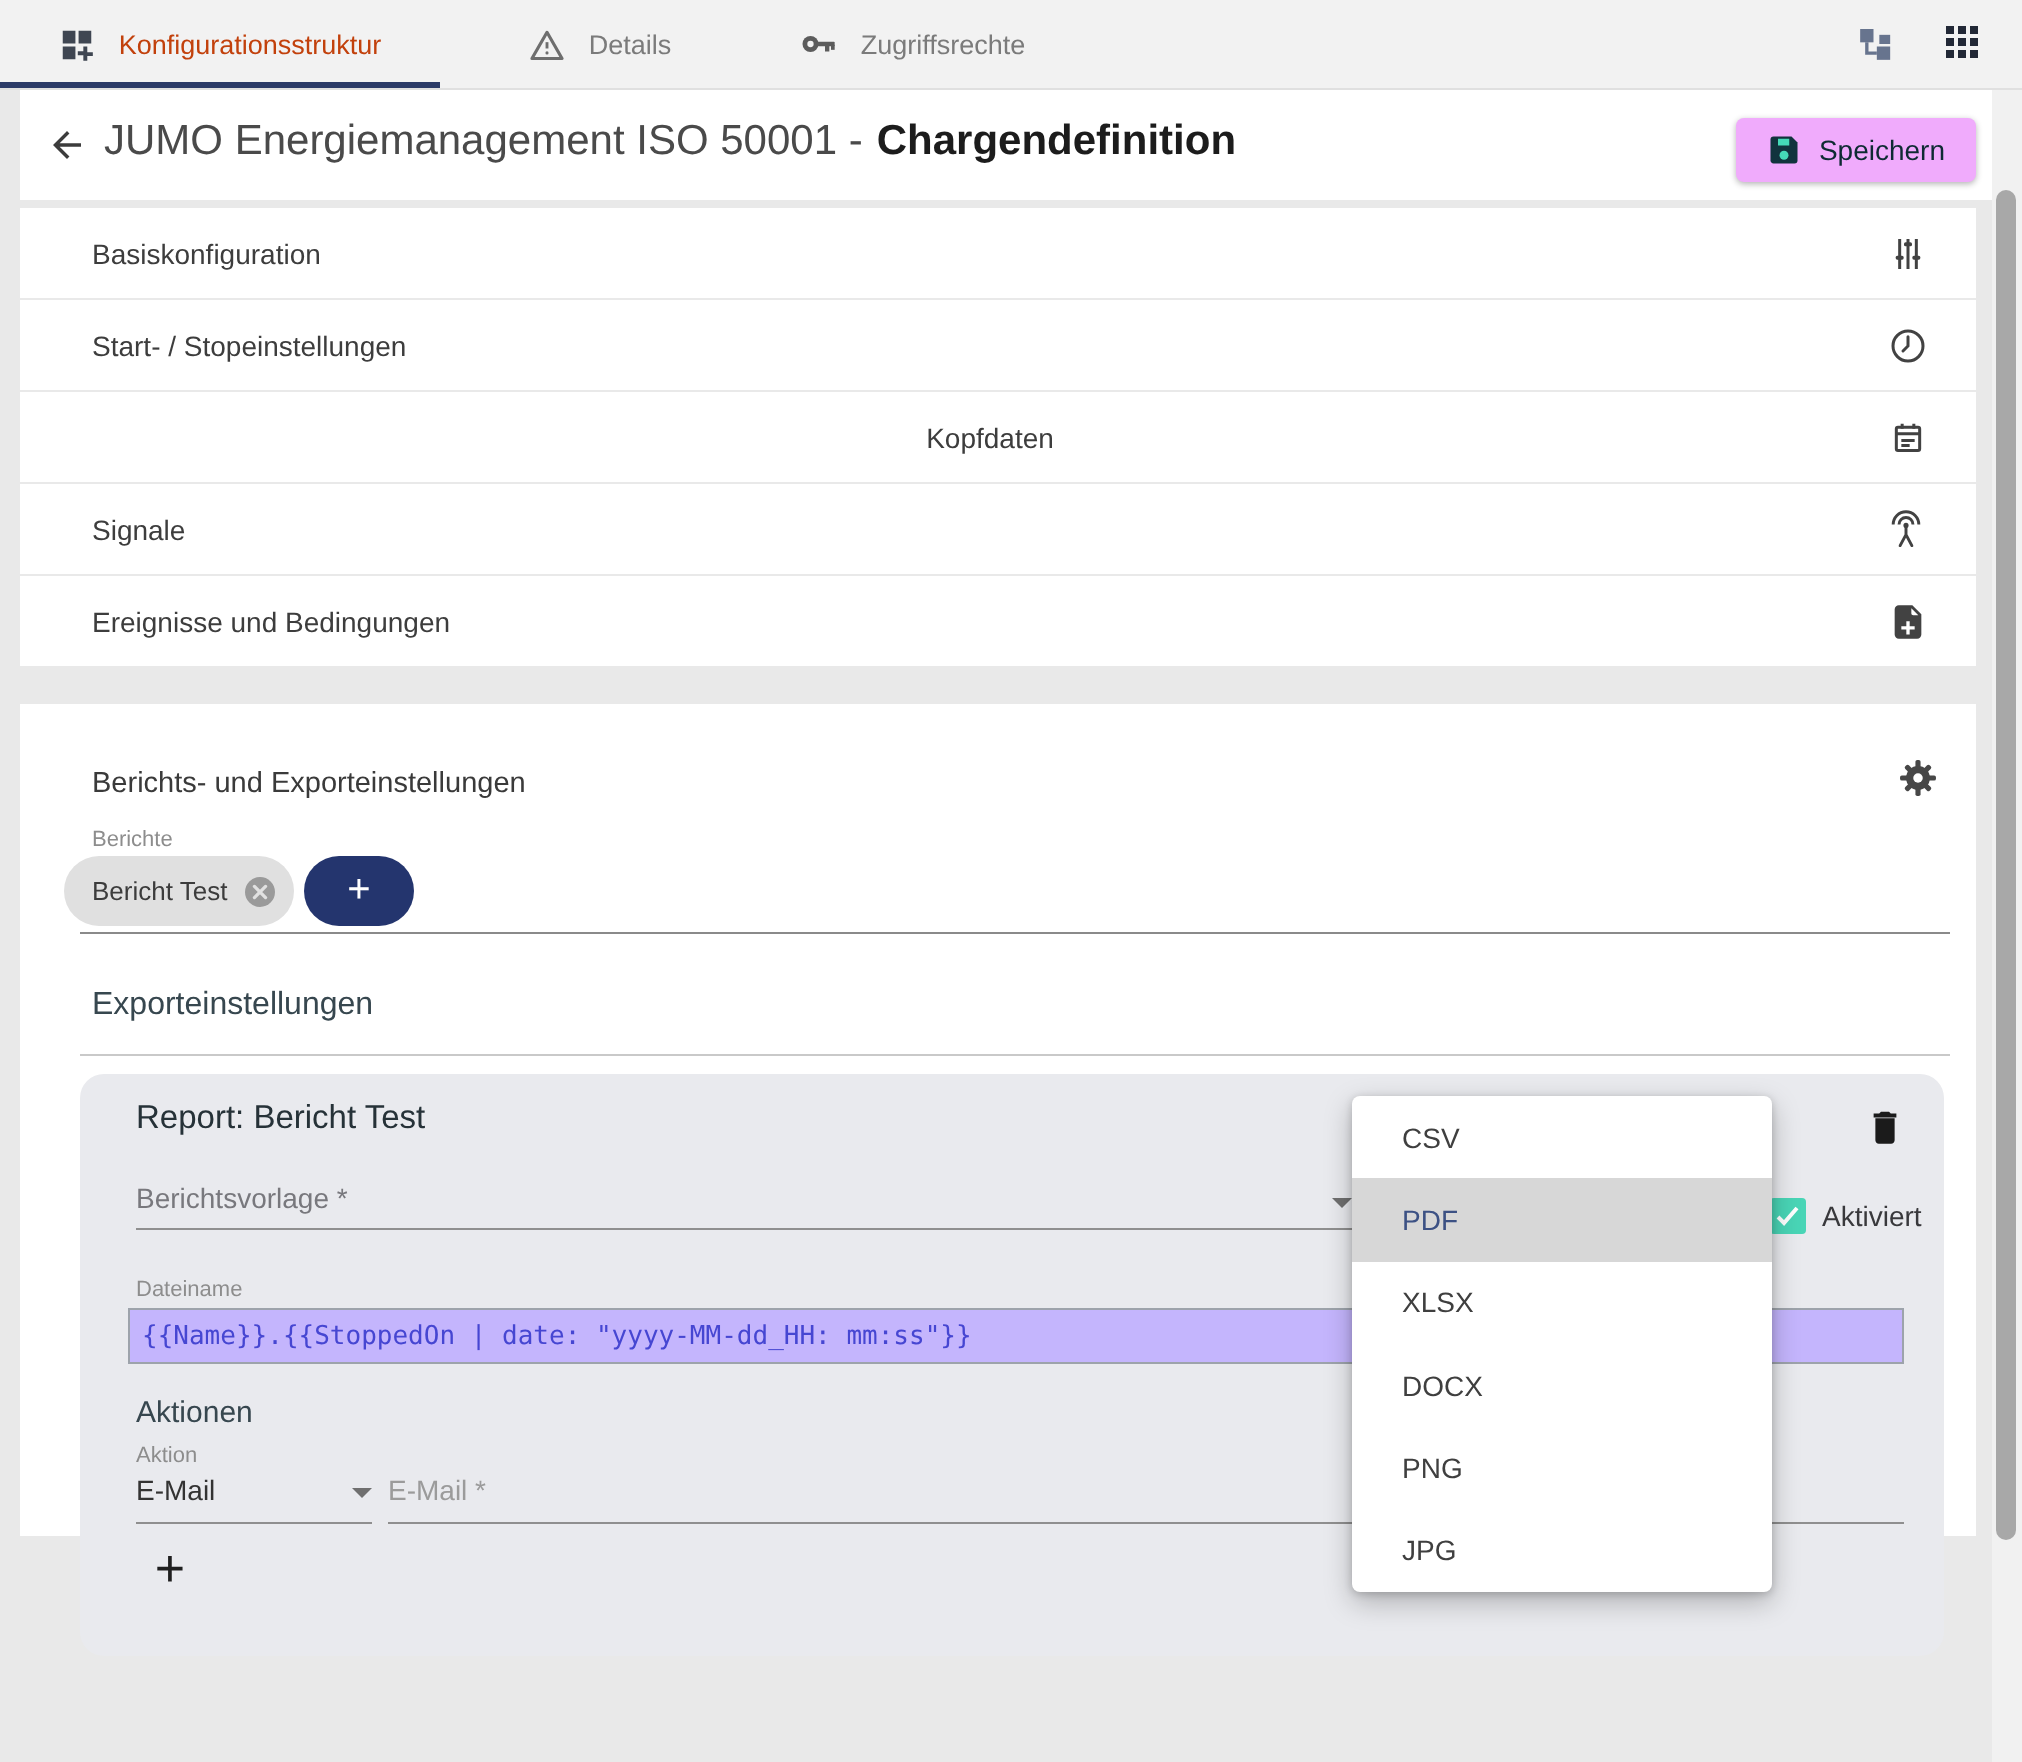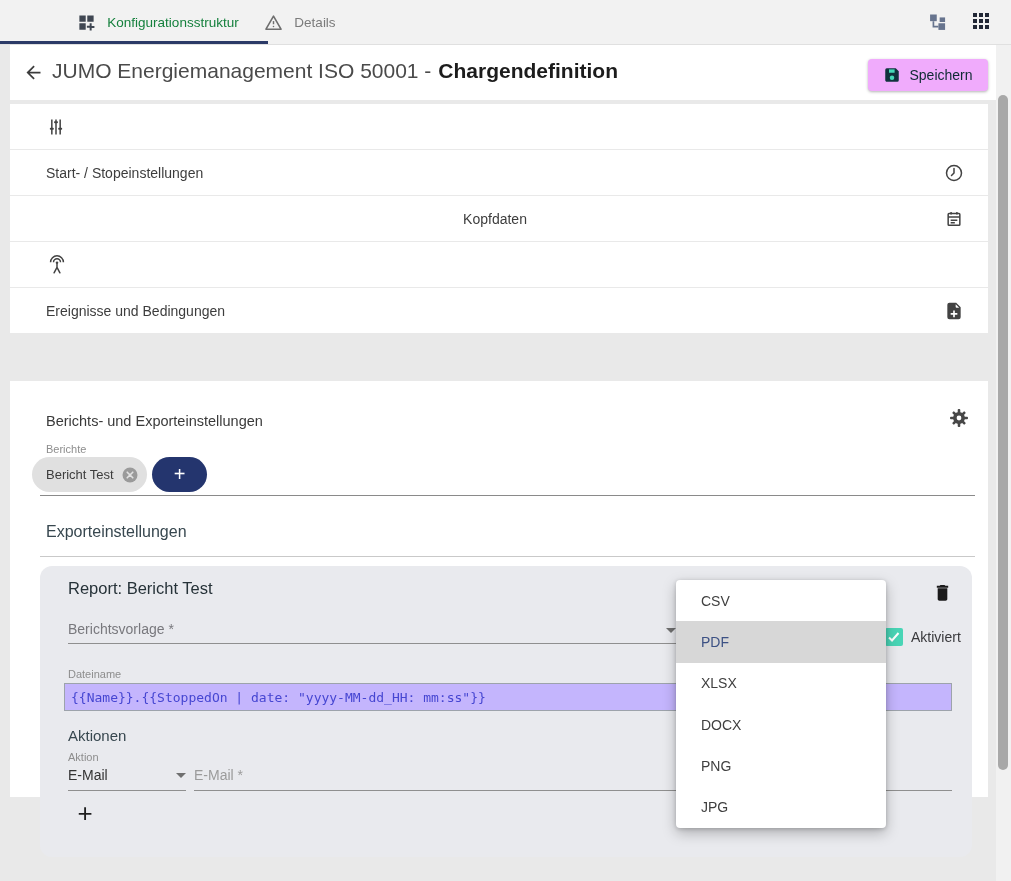--- a/index.html
+++ b/index.html
@@ -8,21 +8,21 @@
     background:#e9e9e9;font-family:"Liberation Sans",sans-serif;
     -webkit-font-smoothing:antialiased;
   }
   .abs{position:absolute;}
   svg{display:block;}
 
   
   .tabbar{left:0;top:0;width:1011px;height:45px;background:#f2f2f2;border-bottom:1px solid #e0e0e0;box-sizing:border-box;}
   .tab{position:absolute;top:0;height:44px;display:flex;align-items:center;justify-content:center;gap:11px;
        font-size:13.5px;color:#7b7b7b;cursor:pointer;}
-  .tab.active{color:#15803d;padding-left:48px;}
+  .tab.active{color:#c2410c;}
   .tab.active .underline{position:absolute;left:0;bottom:0;width:100%;height:3px;background:#2b3a67;}
   .tab1{left:0;width:220px;}
   .tab2{left:220px;width:160px;}
   .tab3{left:380px;width:152px;}
   .topbar-icon{position:absolute;top:12px;cursor:pointer;}
 
   
   .header{left:10px;top:45px;width:990px;height:55px;background:#ffffff;}
   .back-btn{position:absolute;left:13px;top:17px;width:24px;height:24px;cursor:pointer;}
   .page-title{position:absolute;left:42px;top:14px;font-size:21px;white-space:nowrap;}
@@ -32,21 +32,21 @@
             display:flex;align-items:center;justify-content:center;gap:8px;cursor:pointer;
             box-shadow:0 1px 3px rgba(0,0,0,.3);}
   .save-label{font-size:14px;color:#0e2a33;}
 
   
   .acc-row{left:10px;width:978px;height:45px;background:#ffffff;display:flex;align-items:center;
            padding:0 24px 0 36px;box-sizing:border-box;cursor:pointer;}
   .acc-label{font-size:14px;color:#3d3d3d;flex:1;}
 
   
-  .panel{left:10px;top:352px;width:978px;height:416px;background:#ffffff;margin-top:29px;}
+  .panel{left:10px;top:352px;width:978px;height:416px;background:#ffffff;}
   .panel-heading{position:absolute;left:36px;top:32px;font-size:14.5px;color:#3a3a3a;}
   .gear-wrap{position:absolute;left:938px;top:26px;cursor:pointer;}
   .berichte-label{position:absolute;left:36px;top:62px;font-size:11px;color:#8d8d8d;}
   .chip{position:absolute;left:22px;top:76px;height:35px;background:#e0e0e0;border-radius:18px;
         display:flex;align-items:center;gap:7px;padding:0 8px 0 14px;cursor:pointer;}
   .chip-label{font-size:13px;color:#3c3c3c;}
   .add-chip{position:absolute;left:142px;top:76px;width:55px;height:35px;background:#24356e;border-radius:18px;
             display:flex;align-items:center;justify-content:center;color:#ffffff;font-size:20px;cursor:pointer;}
   .chips-underline{position:absolute;left:30px;top:114px;width:935px;height:1px;background:#8a8a8a;}
   .export-heading{position:absolute;left:36px;top:142px;font-size:16px;color:#37474f;}
@@ -79,21 +79,21 @@
   .email-underline{position:absolute;left:154px;top:224px;width:758px;height:1px;background:#8f8f8f;}
   .add-action{position:absolute;left:30px;top:230px;width:30px;height:34px;font-size:26px;color:#1f1f1f;
               display:flex;align-items:center;justify-content:center;cursor:pointer;}
 
   .add-report{position:absolute;left:38px;top:485px;height:22px;display:flex;align-items:center;gap:10px;cursor:pointer;}
   .add-report-label{font-size:14px;color:#2c3e68;}
 
   
   .dropdown{left:676px;top:548px;width:210px;height:248px;background:#ffffff;border-radius:4px;
             box-shadow:0 5px 14px rgba(0,0,0,.25),0 1px 4px rgba(0,0,0,.18);
-            display:flex;flex-direction:column;z-index:10;margin-top:32px;}
+            display:flex;flex-direction:column;z-index:10;}
   .dd-item{flex:1;display:flex;align-items:center;padding-left:25px;font-size:14px;color:#3f3f3f;cursor:pointer;}
   .dd-item.selected{background:#d7d7d7;color:#3c5184;}
 
   
   .scroll-track{left:996px;top:45px;width:15px;height:836px;background:#f1f1f1;cursor:pointer;}
   .scroll-thumb{left:998px;top:95px;width:10px;height:675px;background:#a8a8a8;border-radius:5px;cursor:grab;}
 </style>
 </head>
 <body>
 
@@ -109,20 +109,32 @@
   </div>
   <div class="tab tab2">
     <span>
       <svg width="19" height="19" viewBox="0 0 24 24">
           <path d="M12 4 21.5 20.5h-19z" fill="none" stroke="#6e6e6e" stroke-width="2" stroke-linejoin="round"></path>
           <path d="M12 10.2v4" stroke="#6e6e6e" stroke-width="1.8"></path>
           <circle cx="12" cy="17" r="1" fill="#6e6e6e"></circle>
         </svg>
     </span>
     <span>Details</span>
+  </div>
+  <div class="tab tab3">
+    <span>
+      <svg width="20" height="20" viewBox="0 0 24 24" fill="#5c5c5c">
+          <circle cx="7.5" cy="12" r="4.8"></circle>
+          <circle cx="7.5" cy="12" r="1.9" fill="#f2f2f2"></circle>
+          <rect x="11" y="10.6" width="11" height="2.8" rx="0.5"></rect>
+          <rect x="16.2" y="12.5" width="2.6" height="4"></rect>
+          <rect x="19.8" y="12.5" width="2.2" height="3"></rect>
+        </svg>
+    </span>
+    <span>Zugriffsrechte</span>
   </div>
   <div class="topbar-icon" style="left:928px;">
     <svg width="20" height="20" viewBox="0 0 24 24">
         <g fill="#67748e">
           <rect x="2.5" y="3" width="8" height="8"></rect>
           <rect x="14" y="6.5" width="6.5" height="5.5"></rect>
           <rect x="12.5" y="13.5" width="8" height="8"></rect>
         </g>
         <path d="M6.5 11v6.5h6" stroke="#67748e" stroke-width="2" fill="none"></path>
       </svg>
@@ -149,20 +161,21 @@
           <path fill="#11333d" d="M17 3H5a2 2 0 0 0-2 2v14c0 1.1.9 2 2 2h14a2 2 0 0 0 2-2V7z"></path>
           <rect x="8" y="4.5" width="7.5" height="4.5" fill="#45d9b8"></rect>
           <circle cx="12" cy="15.5" r="3" fill="#45d9b8"></circle>
         </svg>
     </span>
     <span class="save-label">Speichern</span>
   </div>
 </div>
 
 <div class="abs acc-row" style="top:104px;">
+  <span class="acc-label">Basiskonfiguration</span>
   <span>
     <svg width="20" height="20" viewBox="0 0 24 24" fill="#424242">
         <rect x="6.1" y="3" width="1.8" height="18"></rect>
         <rect x="11.1" y="3" width="1.8" height="18"></rect>
         <rect x="16.1" y="3" width="1.8" height="18"></rect>
         <rect x="4.6" y="13" width="4.8" height="2.4" rx="1"></rect>
         <rect x="9.6" y="5" width="4.8" height="2.4" rx="1"></rect>
         <rect x="14.6" y="13" width="4.8" height="2.4" rx="1"></rect>
       </svg>
   </span>
@@ -179,20 +192,21 @@
 <div class="abs acc-row" style="top:196px;text-align:center;">
   <span class="acc-label">Kopfdaten</span>
   <span>
     <svg width="20" height="20" viewBox="0 0 24 24" fill="none" stroke="#424242" stroke-width="1.8">
         <rect x="5" y="5.5" width="14" height="14" rx="1"></rect>
         <path d="M5 9.5h14M8 13.5h8M8 16.5h5M8.5 3.5v3M15.5 3.5v3"></path>
       </svg>
   </span>
 </div>
 <div class="abs acc-row" style="top:242px;">
+  <span class="acc-label">Signale</span>
   <span>
     <svg width="22" height="22" viewBox="0 0 24 24" fill="none" stroke="#424242" stroke-width="1.6">
         <path d="M5 9a7 7 0 0 1 14 0"></path>
         <path d="M8.2 9a3.8 3.8 0 0 1 7.6 0"></path>
         <circle cx="12" cy="9.5" r="1.4" fill="#424242" stroke="none"></circle>
         <path d="M12 11v3.5M12 14.5l-3.2 6M12 14.5l3.2 6" stroke-linecap="round"></path>
       </svg>
   </span>
 </div>
 <div class="abs acc-row" style="top:288px;">

